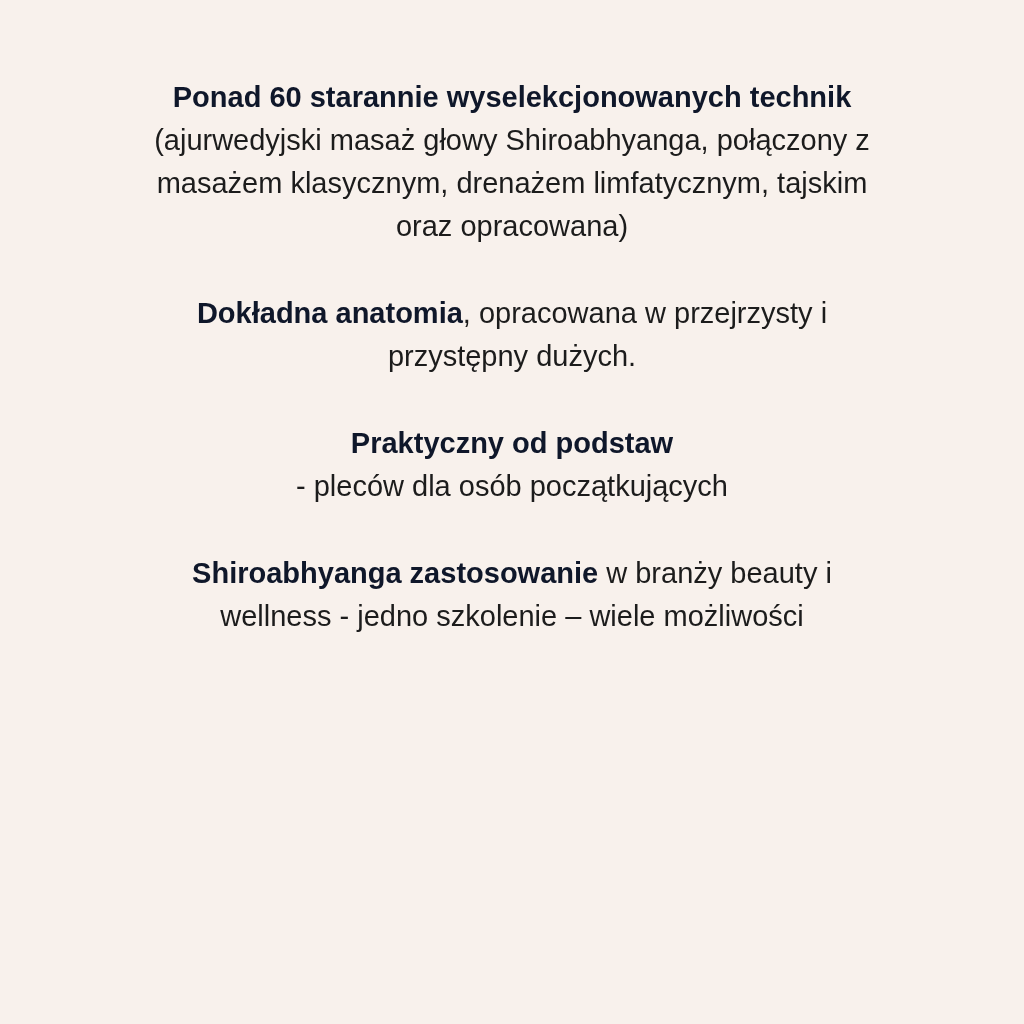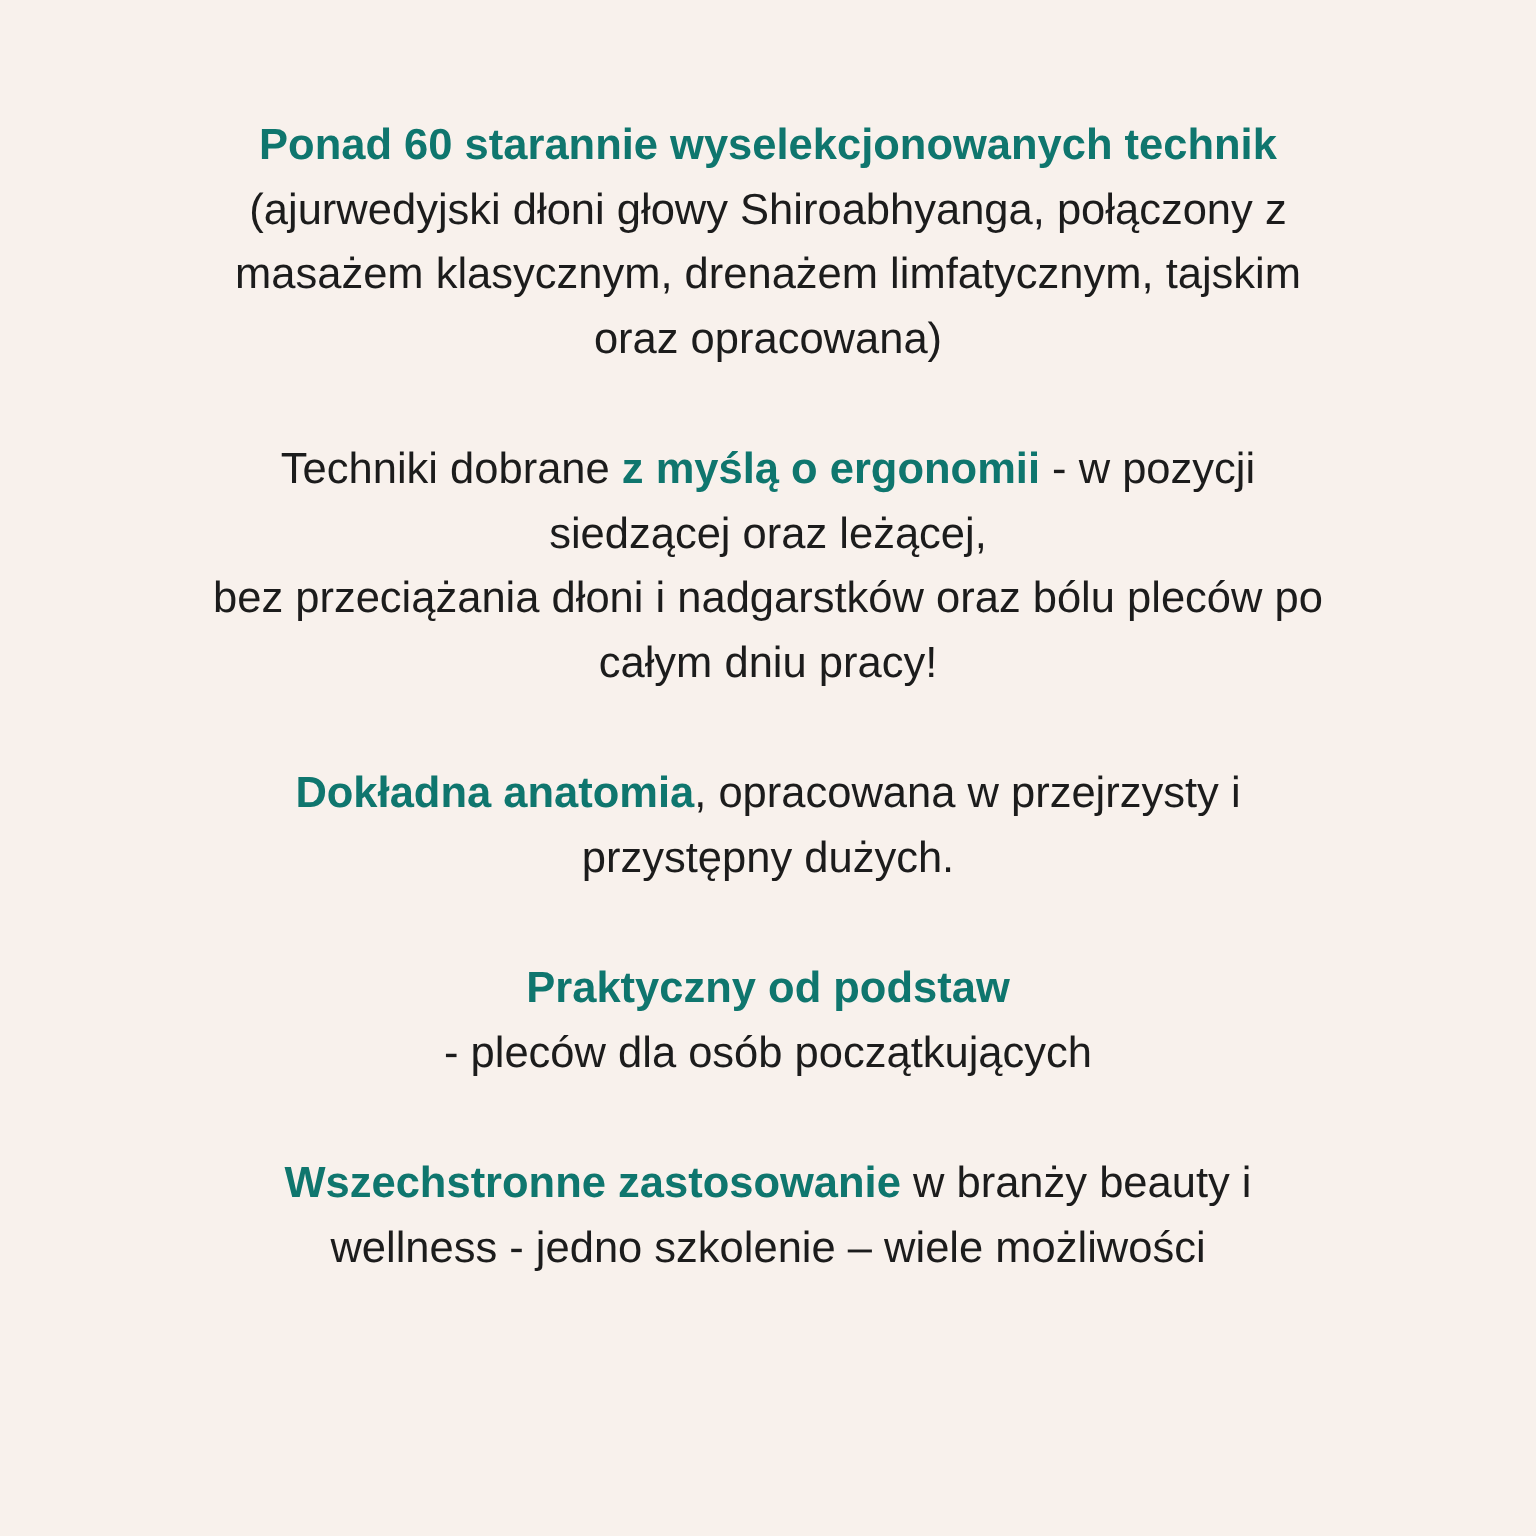--- a/index.html
+++ b/index.html
@@ -31,54 +31,48 @@
   .para:last-child {
     margin-bottom: 0;
   }
   .para-tight {
     margin-bottom: 0;
   }
   .para-pull-up {
     margin-top: -9px;
   }
   .accent {
-    color: #0f766e;
+    color: #0f172a;
     font-weight: 700;
   }
 </style>
 </head>
 <body>
 
 <div class="poster">
   <div class="content">
 
     <p class="para">
       <span class="accent">Ponad 60 starannie wyselekcjonowanych technik</span><br>
-      <span>(ajurwedyjski dłoni głowy Shiroabhyanga, połączony z</span><br>
+      <span>(ajurwedyjski masaż głowy Shiroabhyanga, połączony z</span><br>
       <span>masażem klasycznym, drenażem limfatycznym, tajskim</span><br>
       <span>oraz opracowana)</span>
     </p>
 
-    <p class="para">
-      <span>Techniki dobrane </span><span class="accent">z myślą o ergonomii</span><span> - w pozycji</span><br>
-      <span>siedzącej oraz leżącej,</span><br>
-      <span>bez przeciążania dłoni i nadgarstków oraz bólu pleców po</span><br>
-      <span>całym dniu pracy!</span>
-    </p>
 
     <p class="para">
       <span class="accent">Dokładna anatomia</span><span>, opracowana w przejrzysty i</span><br>
       <span>przystępny dużych.</span>
     </p>
 
     <p class="para">
       <span class="accent">Praktyczny od podstaw</span><br>
       <span>- pleców dla osób początkujących</span>
     </p>
 
     <p class="para para-tight">
-      <span class="accent">Wszechstronne zastosowanie</span><span> w branży beauty i</span><br>
+      <span class="accent">Shiroabhyanga zastosowanie</span><span> w branży beauty i</span><br>
       <span>wellness - jedno szkolenie – wiele możliwości</span>
     </p>
 
 
   </div>
 </div>
 
 </body></html>

